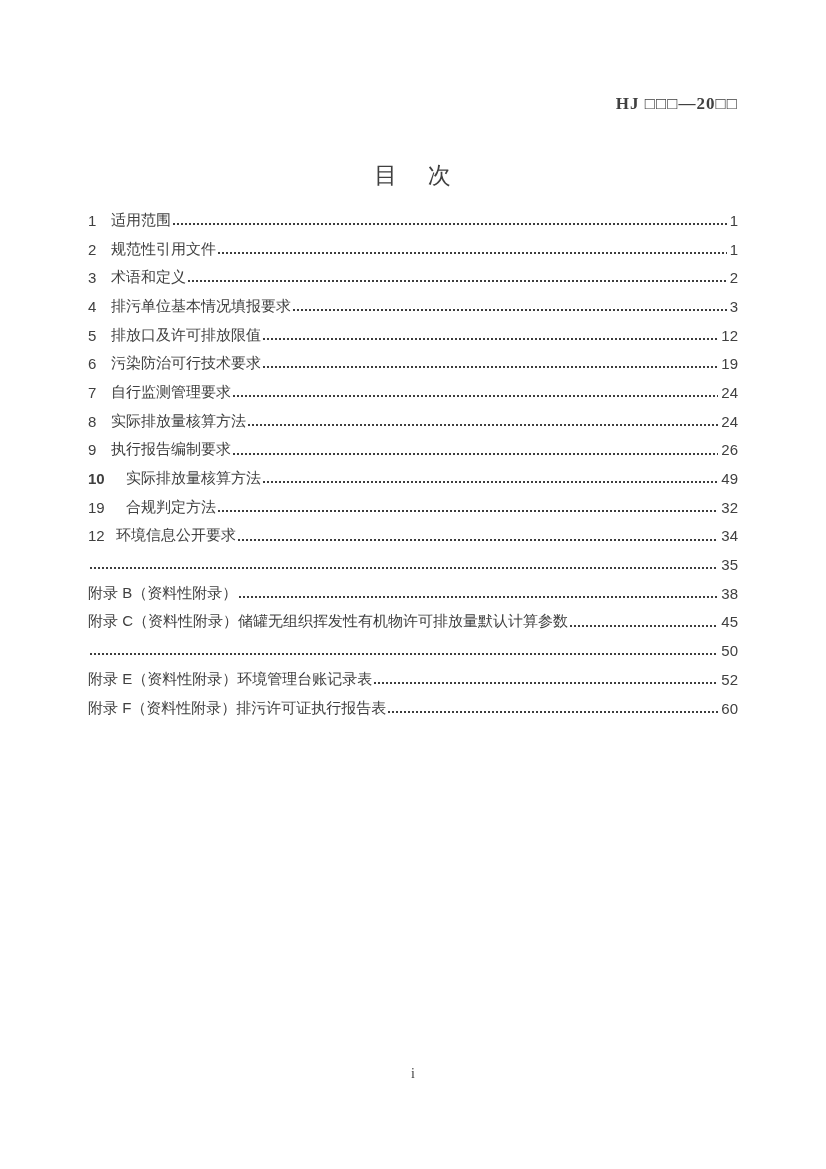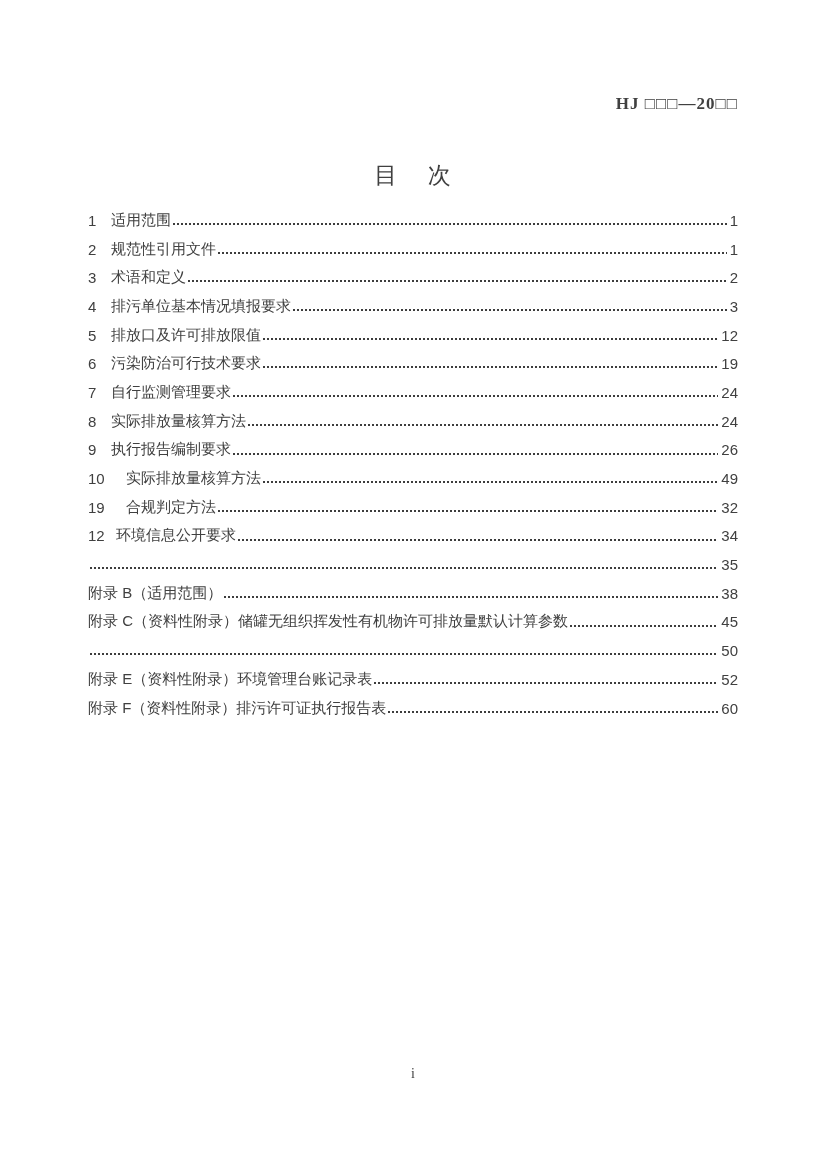--- a/index.html
+++ b/index.html
@@ -139,21 +139,21 @@
         <span class="toc-leader"></span>
         <span class="toc-page">24</span>
       </div>
       <div class="toc-row">
         <span class="toc-num" style="width: 23px;">9</span>
         <span class="toc-text">执行报告编制要求</span>
         <span class="toc-leader"></span>
         <span class="toc-page">26</span>
       </div>
       <div class="toc-row">
-        <span class="toc-num" style="width: 38px;">10</span>
+        <span class="toc-num" style="width: 38px; font-weight: bold;">10</span>
         <span class="toc-text">实际排放量核算方法</span>
         <span class="toc-leader"></span>
         <span class="toc-page">49</span>
       </div>
       <div class="toc-row">
         <span class="toc-num" style="width: 38px;">19</span>
         <span class="toc-text">合规判定方法</span>
         <span class="toc-leader"></span>
         <span class="toc-page">32</span>
       </div>
@@ -161,21 +161,21 @@
         <span class="toc-num" style="width: 28px;">12</span>
         <span class="toc-text">环境信息公开要求</span>
         <span class="toc-leader"></span>
         <span class="toc-page">34</span>
       </div>
       <div class="toc-row">
         <span class="toc-leader"></span>
         <span class="toc-page">35</span>
       </div>
       <div class="toc-row">
-        <span class="toc-text">附录 B（适用范围）</span>
+        <span class="toc-text">附录 B（资料性附录）</span>
         <span class="toc-leader"></span>
         <span class="toc-page">38</span>
       </div>
       <div class="toc-row">
         <span class="toc-text">附录 C（资料性附录）储罐无组织挥发性有机物许可排放量默认计算参数</span>
         <span class="toc-leader"></span>
         <span class="toc-page">45</span>
       </div>
       <div class="toc-row">
         <span class="toc-leader"></span>

